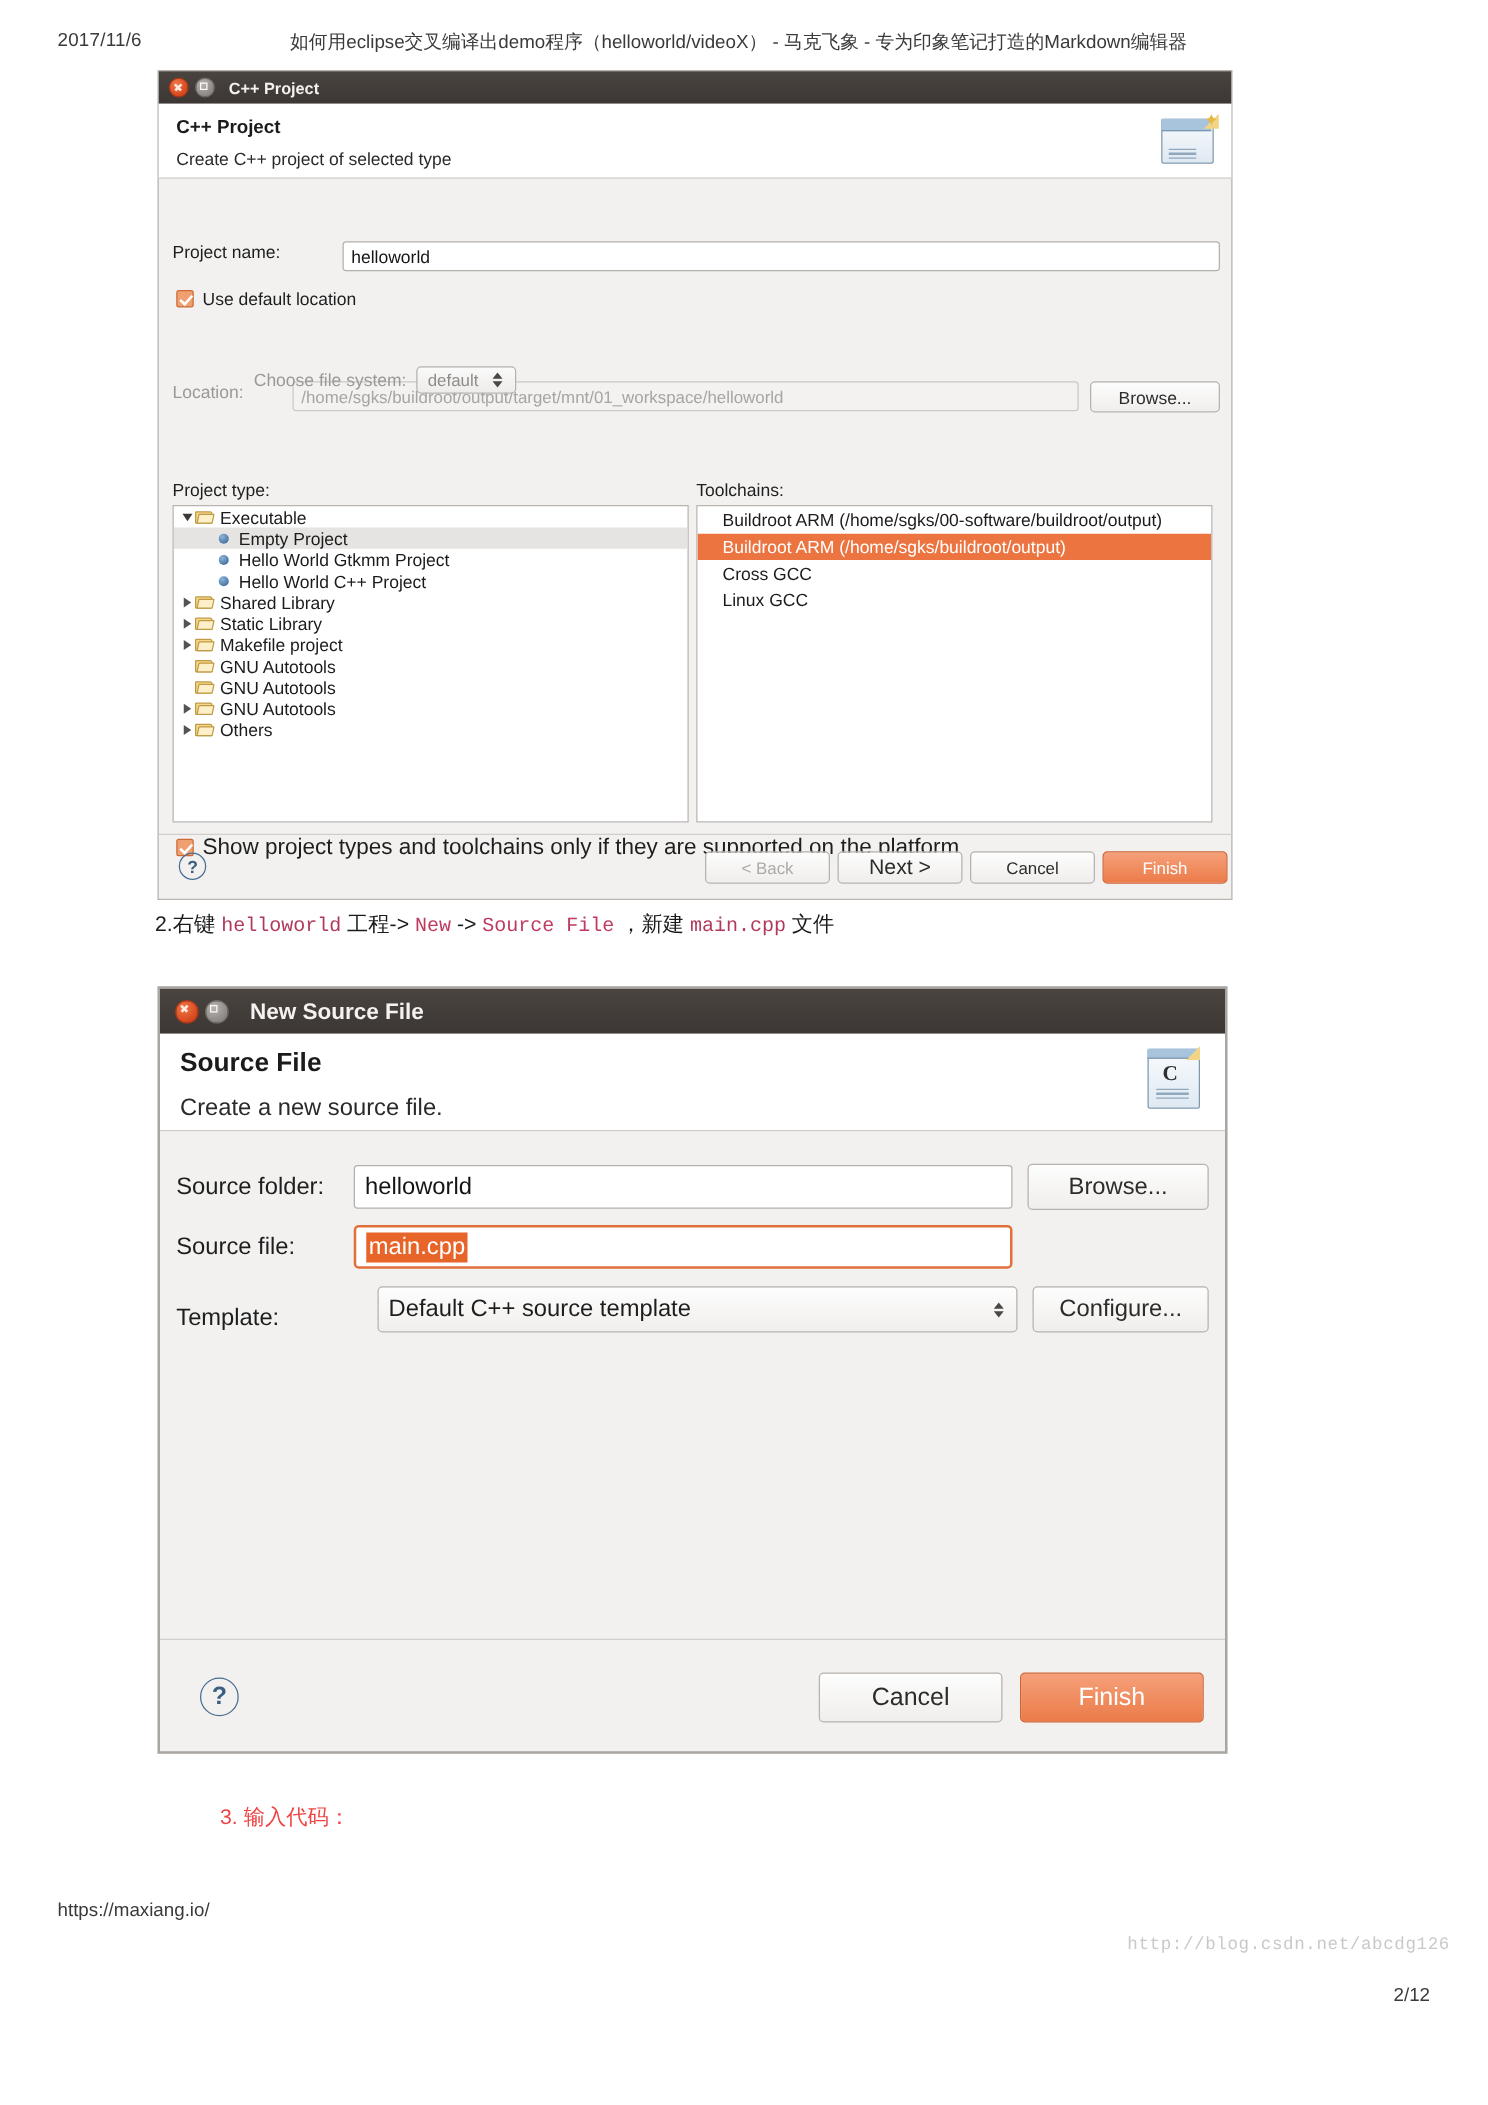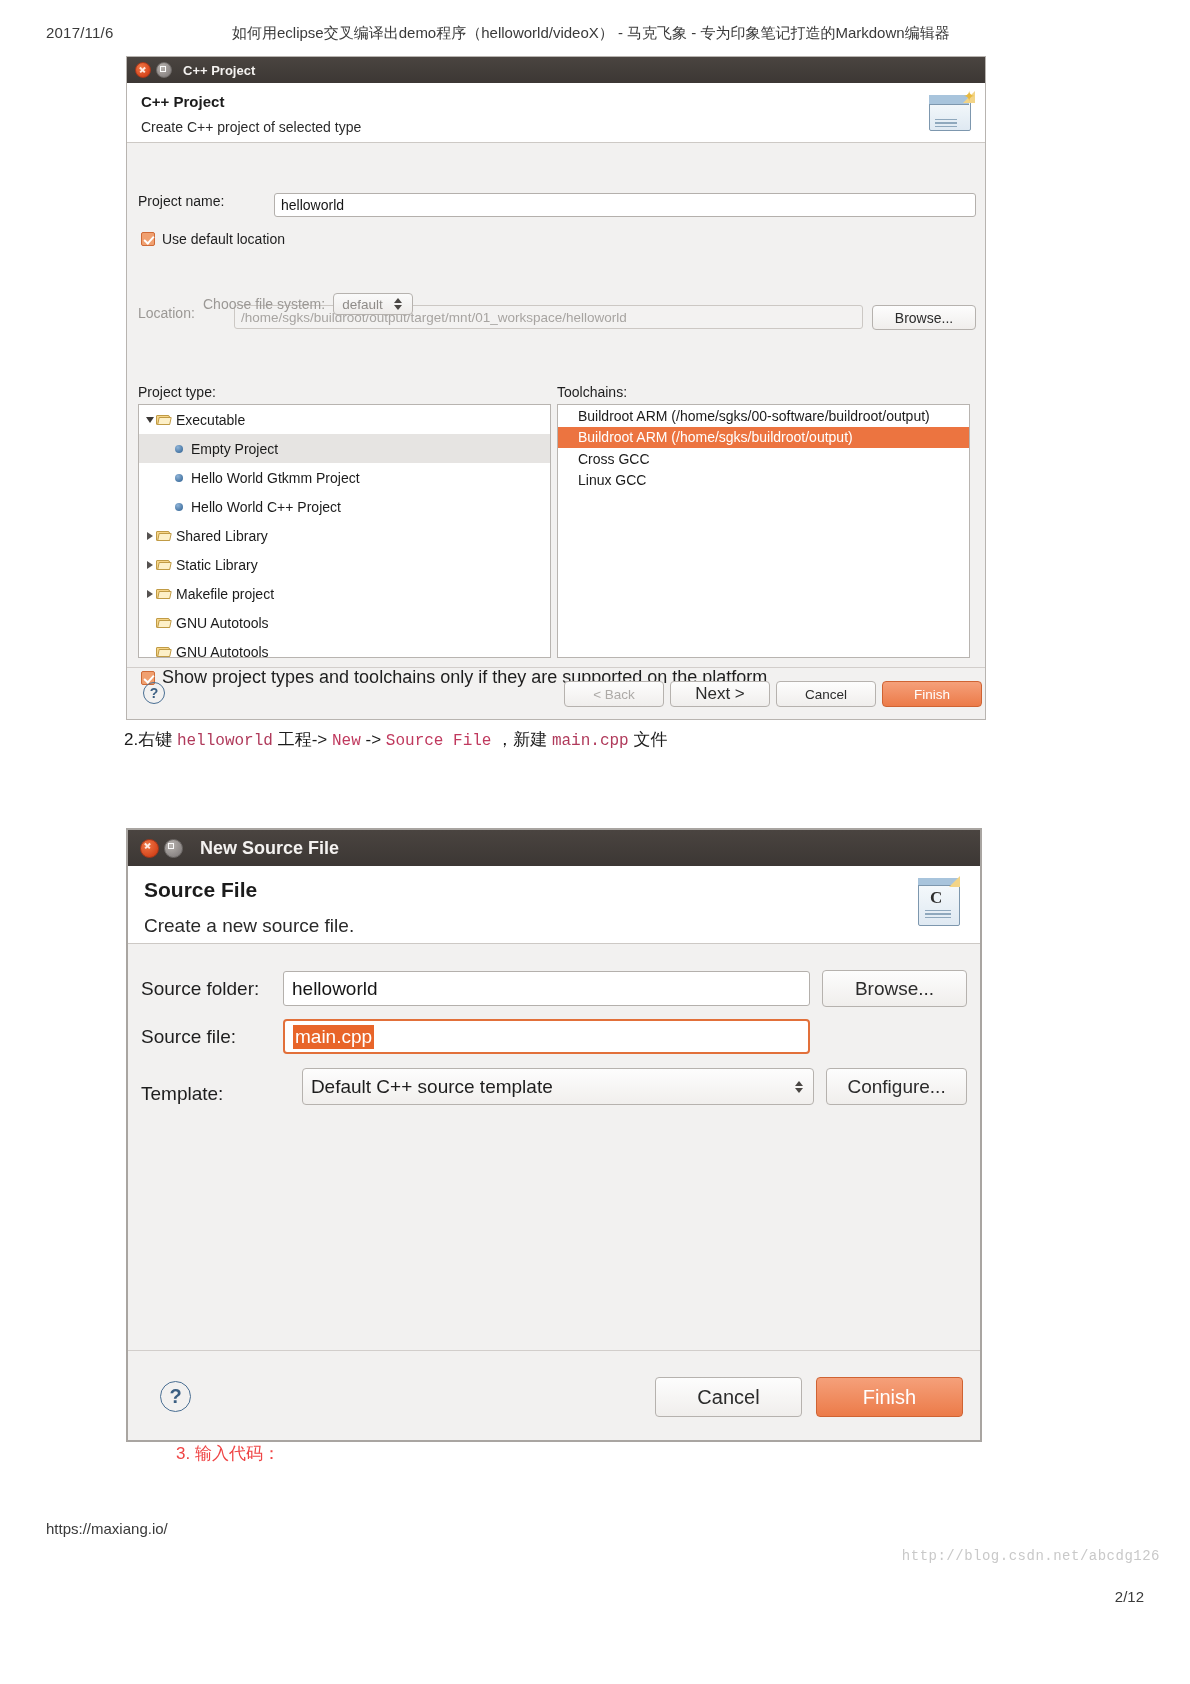--- a/index.html
+++ b/index.html
@@ -238,21 +238,21 @@
 
   .listbox {
     background: #ffffff;
     border: 1px solid #b8b4b0;
     box-sizing: border-box;
     overflow: hidden;
   }
   .tree-row {
     display: flex;
     align-items: center;
-    height: 29px;
+    height: 17px;
     padding-left: 4px;
     box-sizing: border-box;
     white-space: nowrap;
     color: #1b1b1b;
   }
   .tree-row.sel { background: #e6e4e2; }
   .twisty {
     width: 13px;
     flex: 0 0 auto;
     display: flex;
@@ -612,21 +612,21 @@
     <span class="btn primary" style="position:absolute; left:755px; top:13px; width:100px; height:26px; font-size:13.5px;">
       <span>Finish</span>
     </span>
   </div>
 </div>
 
 <div class="instr" style="left:124px; top:728px;">
   <span>2.右键 </span><span class="mono">helloworld</span><span> 工程-&gt; </span><span class="mono2">New</span><span> -&gt; </span><span class="mono2">Source File</span><span> ，新建 </span><span class="mono">main.cpp</span><span> 文件</span>
 </div>
 
-<div class="dialog" style="left:126px; top:828px; width:856px; height:614px; border-width:2px; border-color:#a9a5a1;">
+<div class="dialog" style="left:126px; top:789px; width:856px; height:614px; border-width:2px; border-color:#a9a5a1;">
 
   <div class="titlebar" style="height:36px; padding-left:12px;">
     <span class="wbtn close" style="width:17px;height:17px;"></span>
     <span class="wbtn max" style="width:17px;height:17px;"></span>
     <span class="wtitle" style="font-size:18px; margin-left:12px;">New Source File</span>
   </div>
 
   <div class="dlg-header" style="height:78px; padding:12px 16px 0 16px;">
     <div class="h-title" style="font-size:21px;">Source File</div>
     <div class="h-sub" style="font-size:19px; margin-top:13px;">Create a new source file.</div>

